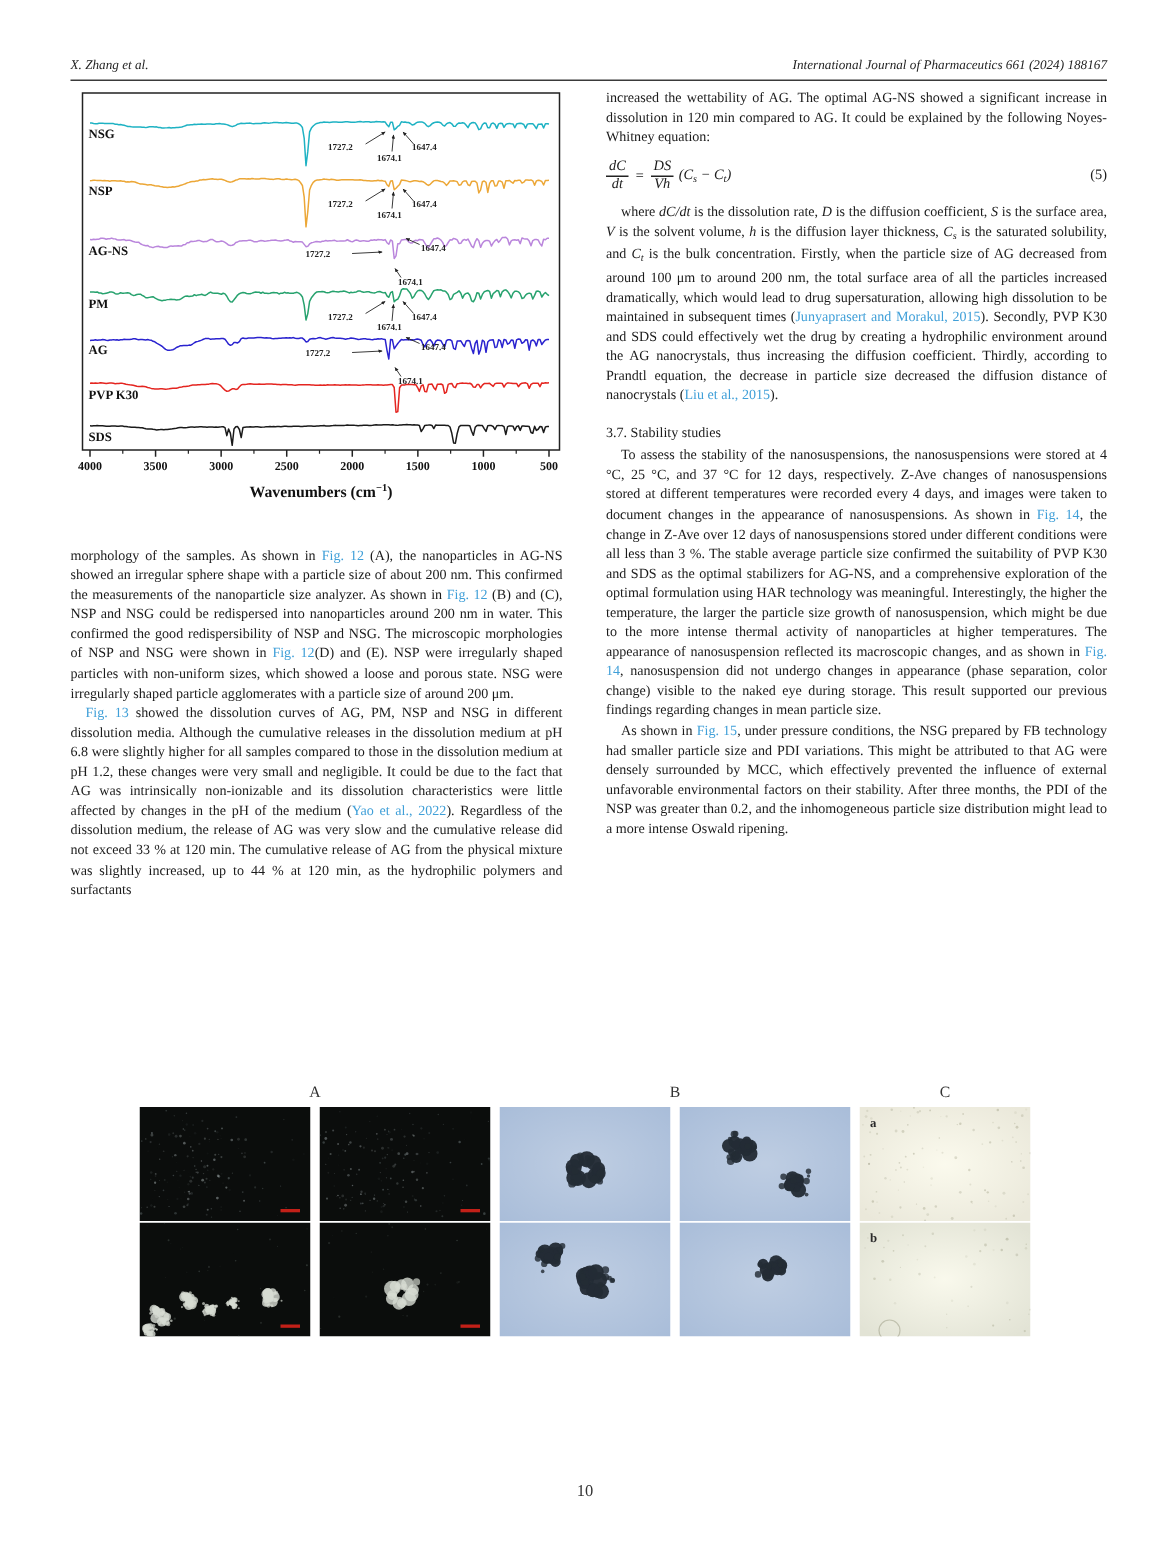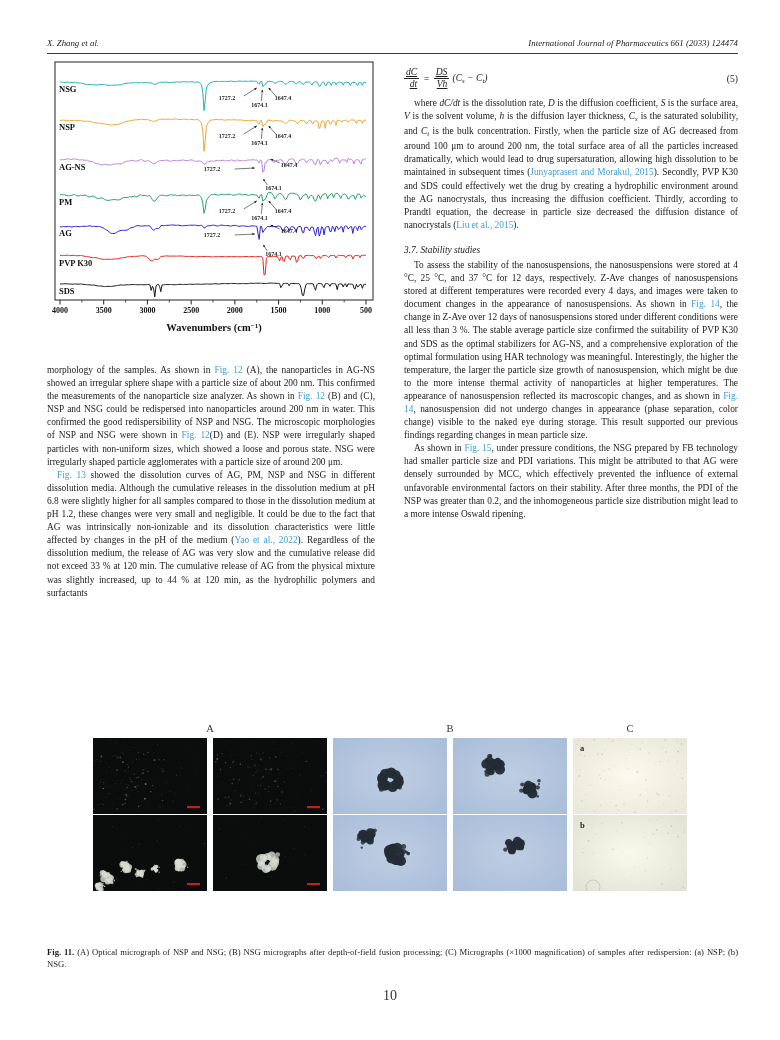--- a/index.html
+++ b/index.html
@@ -7,51 +7,51 @@
         font-family:"Liberation Serif", serif;color:#1b1b1b;overflow:hidden;}
   .hdr{position:absolute;top:38px;left:47px;width:691px;height:15px;
        border-bottom:0.8px solid #3a3a3a;font-size:8.8px;font-style:italic;color:#222;}
   .hdr .hl{position:absolute;left:0;top:0;}
   .hdr .hr{position:absolute;right:0;top:0;}
   .colL{position:absolute;left:47px;top:60px;width:328px;}
   .colR{position:absolute;left:404px;top:60px;width:334px;}
   .para{font-size:9.4px;line-height:13.1px;text-align:justify;}
   .ind{text-indent:10px;}
   .cite{color:#3f9fd8;}
-  .shead{font-size:9.4px;font-style:italic;margin:9px 0 4px 0;}
+  .shead{font-size:9.4px;margin:9px 0 4px 0;}
   .figcap{font-size:8.6px;line-height:11.8px;text-align:justify;margin-top:5px;}
   .figcap b{font-weight:bold;}
   .eq-row{position:relative;display:flex;align-items:center;margin:7px 0 8px 0;
           font-size:9.6px;font-style:italic;}
-  .frac{display:inline-block;text-align:right;text-decoration:underline;}
+  .frac{display:inline-block;text-align:center;}
   .frac .top{display:block;padding:0 2px 0.5px 2px;border-bottom:0.8px solid #222;line-height:10px;}
   .frac .bot{display:block;padding:0.5px 2px 0 2px;line-height:10px;}
   .eq-mid{margin:0 4px;}
   .eq-tail{margin-left:3px;}
   .eq-sub{font-size:6.8px;vertical-align:-2px;}
   .eq-num{position:absolute;right:0;top:50%;transform:translateY(-50%);font-style:normal;}
   .fig11{position:absolute;left:93px;top:723px;width:594px;}
   .f11-letters{position:relative;height:14px;font-size:10.5px;color:#333;}
   .f11-letters span{position:absolute;transform:translateX(-50%);}
   .f11-labels{position:relative;height:13px;font-size:8.6px;font-weight:bold;}
   .f11-labels span{position:absolute;transform:translateX(-50%);white-space:nowrap;}
   .f11-row{display:flex;gap:6px;margin-top:1px;}
   .f11-row svg{display:block;}
   .cap11{position:absolute;left:47px;top:947px;width:691px;font-size:8.6px;
          line-height:11.8px;text-align:justify;}
-  .pageno{position:absolute;left:0;top:988px;width:780px;text-align:center;font-size:14px;color:#333;}
+  .pageno{position:absolute;left:0;top:988px;width:780px;text-align:center;font-size:11px;color:#333;}
 </style>
 </head>
 <body>
 
 <div class="page">
 
   <div class="hdr">
     <span class="hl">X. Zhang et al.</span>
-    <span class="hr">International Journal of Pharmaceutics 661 (2033) 124474</span>
+    <span class="hr">International Journal of Pharmaceutics 661 (2024) 188167</span>
   </div>
 
   <div class="colL">
     <svg id="ftir" width="330" height="288" viewBox="0 0 330 288">
         <defs>
           <marker id="arr" markerWidth="5" markerHeight="5" refX="4" refY="2" orient="auto" markerUnits="strokeWidth">
             <path d="M0,0L4.5,2L0,4z" fill="#222"></path>
           </marker>
         </defs>
         <rect x="8" y="2" width="318" height="238" fill="none" stroke="#222" stroke-width="1"></rect>
@@ -136,20 +136,21 @@
         <g>
           <path d="M13.0,223.91L14.2,223.99L15.4,223.87L16.6,223.87L17.8,223.73L19.0,223.80L20.2,223.89L21.4,223.90L22.6,223.99L23.8,224.11L25.0,224.18L26.2,224.17L27.4,223.94L28.6,224.04L29.8,224.04L31.0,224.18L32.2,224.13L33.4,224.03L34.6,224.05L35.8,224.26L37.0,224.37L38.2,224.55L39.4,224.63L40.6,224.78L41.8,224.81L43.0,224.85L44.2,225.03L45.4,225.04L46.6,225.09L47.8,225.21L49.0,225.56L50.2,225.82L51.4,225.93L52.6,225.94L53.8,225.96L55.0,226.23L56.2,226.38L57.4,226.60L58.6,226.43L59.8,226.41L61.0,226.27L62.2,226.44L63.4,226.30L64.6,226.40L65.8,226.18L67.0,226.08L68.2,225.84L69.4,225.68L70.6,225.51L71.8,225.23L73.0,224.96L74.2,224.97L75.4,225.09L76.6,225.19L77.8,225.03L79.0,224.80L80.2,224.73L81.4,224.72L82.6,224.80L83.8,224.68L85.0,224.64L86.2,224.57L87.4,224.53L88.6,224.67L89.8,224.68L91.0,224.83L92.2,224.69L93.4,224.72L94.6,224.63L95.8,224.83L97.0,224.74L98.2,224.84L99.4,224.63L100.6,224.58L101.8,224.48L103.0,225.04L104.2,230.43L105.4,226.04L106.6,228.93L107.8,236.87L109.0,226.02L110.2,224.47L111.4,224.39L112.6,226.32L113.8,231.69L115.0,224.98L116.2,224.83L117.4,224.71L118.6,224.68L119.8,224.54L121.0,224.63L122.2,224.59L123.4,224.57L124.6,224.56L125.8,224.60L127.0,224.76L128.2,224.75L129.4,224.68L130.6,224.42L131.8,224.49L133.0,224.28L134.2,224.50L135.4,224.41L136.6,224.47L137.8,224.38L139.0,224.40L140.2,224.47L141.4,224.30L142.6,224.19L143.8,224.20L145.0,224.38L146.2,224.28L147.4,224.29L148.6,224.12L149.8,224.14L151.0,224.11L152.2,224.19L153.4,224.31L154.6,224.29L155.8,224.15L157.0,224.16L158.2,223.97L159.4,224.03L160.6,223.97L161.8,224.12L163.0,224.10L164.2,224.01L165.4,224.01L166.6,223.89L167.8,223.79L169.0,223.71L170.2,223.93L171.4,223.99L172.6,223.96L173.8,223.81L175.0,223.72L176.2,223.58L177.4,223.65L178.6,223.64L179.8,223.65L181.0,223.65L182.2,223.60L183.4,223.54L184.6,223.38L185.8,223.49L187.0,223.57L188.2,223.48L189.4,223.58L190.6,223.59L191.8,223.76L193.0,223.66L194.2,223.65L195.4,223.54L196.6,223.50L197.8,223.55L199.0,223.68L200.2,223.71L201.4,223.54L202.6,223.34L203.8,223.21L205.0,223.34L206.2,223.33L207.4,223.35L208.6,223.21L209.8,223.16L211.0,223.22L212.2,223.18L213.4,223.30L214.6,223.20L215.8,223.39L217.0,223.43L218.2,223.58L219.4,223.40L220.6,223.30L221.8,223.13L223.0,223.10L224.2,223.05L225.4,223.15L226.6,223.11L227.8,223.30L229.0,223.22L230.2,223.38L231.4,223.38L232.6,223.67L233.8,227.66L235.0,225.88L236.2,223.65L237.4,223.47L238.6,223.40L239.8,223.30L241.0,223.63L242.2,225.69L243.4,223.40L244.6,223.43L245.8,223.54L247.0,223.57L248.2,223.57L249.4,223.55L250.6,223.64L251.8,223.68L253.0,224.66L254.2,228.85L255.4,235.31L256.6,235.48L257.8,228.99L259.0,224.61L260.2,223.63L261.4,223.66L262.6,223.70L263.8,223.70L265.0,223.70L266.2,223.84L267.4,227.50L268.6,230.23L269.8,224.88L271.0,223.64L272.2,223.50L273.4,223.63L274.6,223.68L275.8,225.71L277.0,227.62L278.2,223.85L279.4,223.59L280.6,223.70L281.8,224.35L283.0,226.34L284.2,223.85L285.4,223.66L286.6,223.75L287.8,223.71L289.0,224.47L290.2,229.74L291.4,224.44L292.6,223.95L293.8,223.92L295.0,224.08L296.2,226.96L297.4,224.31L298.6,223.92L299.8,226.93L301.0,224.02L302.2,224.05L303.4,224.14L304.6,224.12L305.8,224.37L307.0,228.30L308.2,228.87L309.4,224.23L310.6,226.94L311.8,226.17L313.0,224.35L314.2,224.56L315.4,228.32L316.6,224.61L317.8,224.26L319.0,224.31" fill="none" stroke="#1a1a1a" stroke-width="1" stroke-linejoin="round"></path>
           <text x="12" y="234" font-size="8.5" font-weight="bold" fill="#111">SDS</text>
         </g>
       </svg>
     <div class="para" style="margin-top:12px"><span>morphology of the samples. As shown in </span><span class="cite">Fig. 12</span><span> (A), the nanoparticles in AG-NS showed an irregular sphere shape with a particle size of about 200 nm. This confirmed the measurements of the nanoparticle size analyzer. As shown in </span><span class="cite">Fig. 12</span><span> (B) and (C), NSP and NSG could be redispersed into nanoparticles around 200 nm in water. This confirmed the good redispersibility of NSP and NSG. The microscopic morphologies of NSP and NSG were shown in </span><span class="cite">Fig. 12</span><span>(D) and (E). NSP were irregularly shaped particles with non-uniform sizes, which showed a loose and porous state. NSG were irregularly shaped particle agglomerates with a particle size of around 200 μm.</span></div>
     <div class="para ind"><span class="cite">Fig. 13</span><span> showed the dissolution curves of AG, PM, NSP and NSG in different dissolution media. Although the cumulative releases in the dissolution medium at pH 6.8 were slightly higher for all samples compared to those in the dissolution medium at pH 1.2, these changes were very small and negligible. It could be due to the fact that AG was intrinsically non-ionizable and its dissolution characteristics were little affected by changes in the pH of the medium (</span><span class="cite">Yao et al., 2022</span><span>). Regardless of the dissolution medium, the release of AG was very slow and the cumulative release did not exceed 33 % at 120 min. The cumulative release of AG from the physical mixture was slightly increased, up to 44 % at 120 min, as the hydrophilic polymers and surfactants</span></div>
   </div>
 
   <div class="colR">
+    <div class="para"><span>increased the wettability of AG. The optimal AG-NS showed a significant increase in dissolution in 120 min compared to AG. It could be explained by the following Noyes-Whitney equation:</span></div>
     <div class="eq-row">
       <span class="frac">
         <span class="top">dC</span>
         <span class="bot">dt</span>
       </span>
       <span class="eq-mid">=</span>
       <span class="frac">
         <span class="top">DS</span>
         <span class="bot">Vh</span>
       </span>
@@ -1041,19 +1042,16 @@
           <circle cx="89.4" cy="18.4" r="0.71" fill="#7c7c5e" opacity="0.08"></circle>
           <circle cx="38.6" cy="24.7" r="0.56" fill="#7c7c5e" opacity="0.11"></circle>
           <circle cx="89.1" cy="68.7" r="0.74" fill="#7c7c5e" opacity="0.27"></circle>
           <circle cx="32.4" cy="15.0" r="0.48" fill="#7c7c5e" opacity="0.10"></circle>
           <circle cx="20" cy="72" r="7" fill="none" stroke="#9a9a82" stroke-width="0.8" opacity="0.5"></circle>
           <text x="7" y="13" font-size="8.5" font-weight="bold" fill="#2a2a2a" font-family="Liberation Serif, serif">b</text>
         </svg>
       </div>
   </div>
 
-  <div class="cap11">
-    <b>Fig. 11.</b><span> (A) Optical micrograph of NSP and NSG; (B) NSG micrographs after depth-of-field fusion processing; (C) Micrographs (×1000 magnification) of samples after redispersion: (a) NSP; (b) NSG.</span>
-  </div>
 
   <div class="pageno">10</div>
 
 </div>
 
 </body></html>

